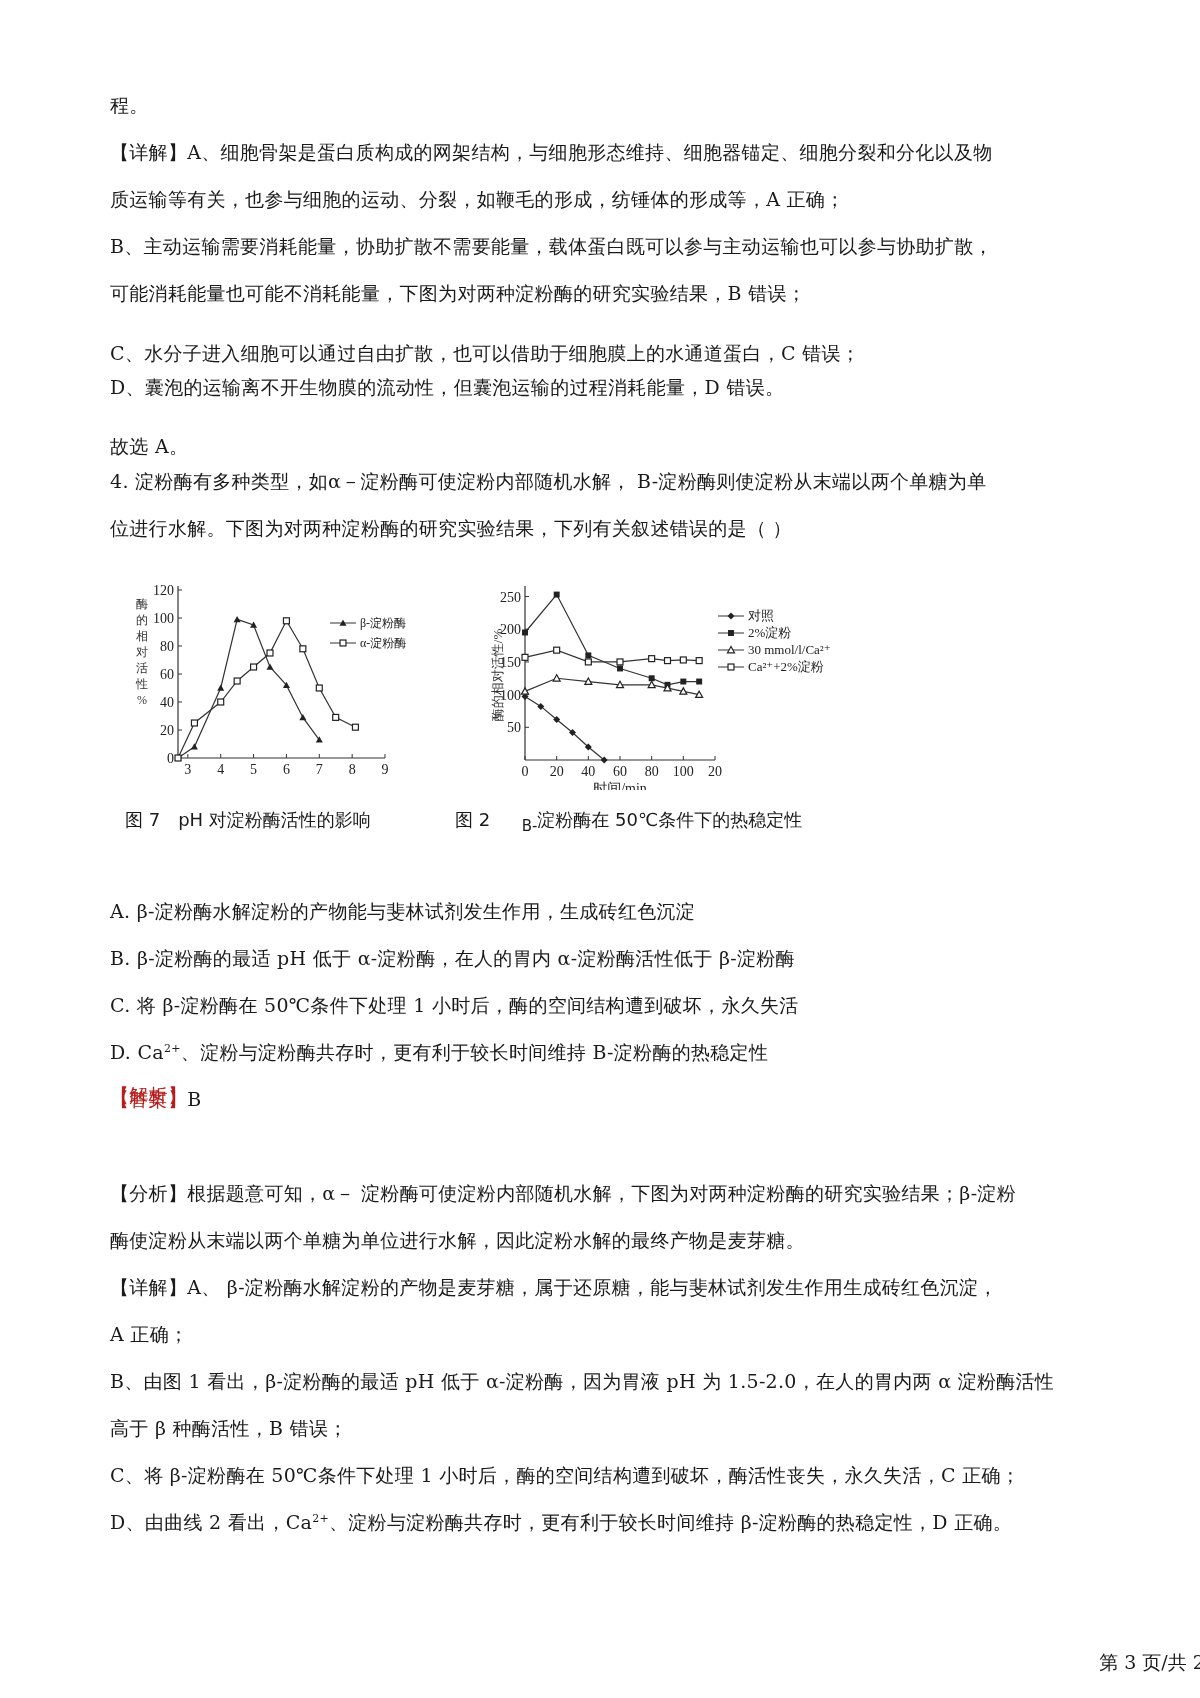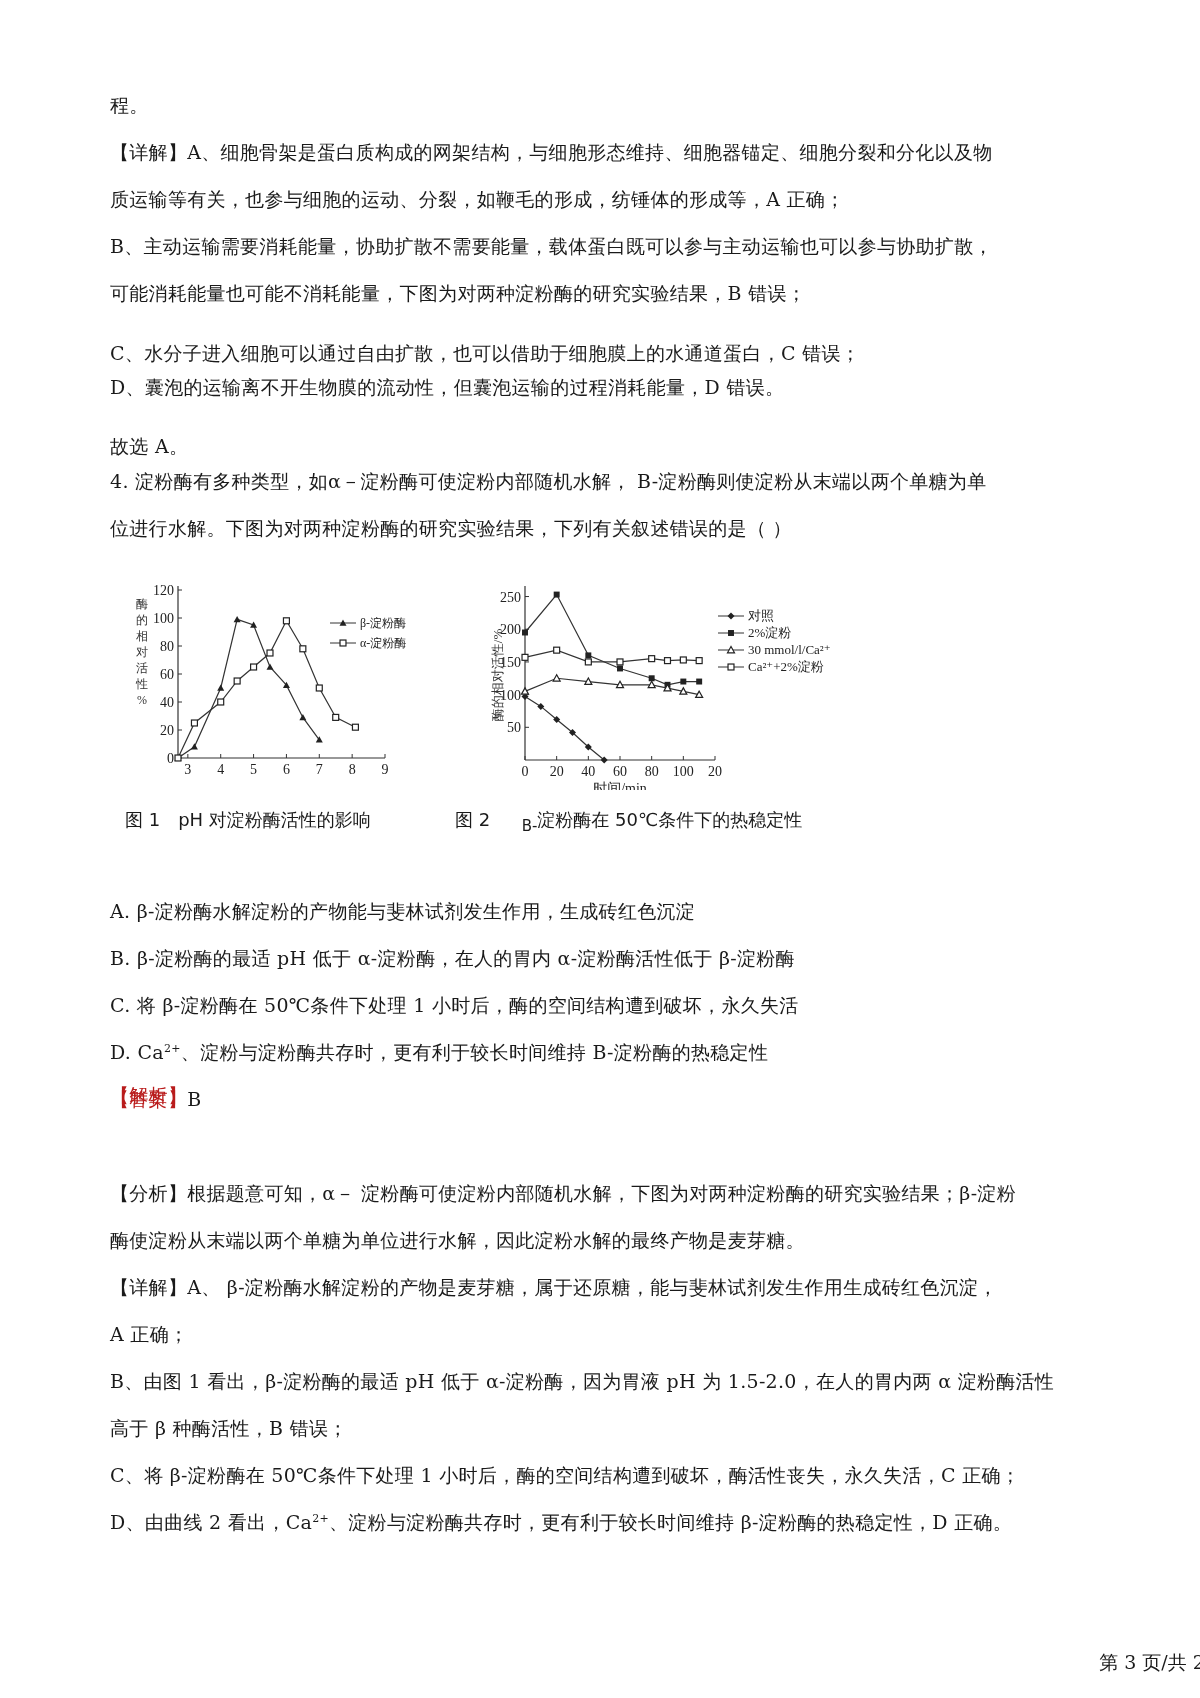--- a/index.html
+++ b/index.html
@@ -185,21 +185,21 @@
       <text x="258" y="57" font-size="13" fill="#222">2%淀粉</text>
       <line x1="228" y1="70" x2="254" y2="70" stroke="#333" stroke-width="1"></line>
       <polygon points="241,66.5 237.5,72.8 244.5,72.8" fill="#fff" stroke="#222" stroke-width="1.2"></polygon>
       <text x="258" y="74" font-size="13" fill="#222">30 mmol/l/Ca²⁺</text>
       <line x1="228" y1="87" x2="254" y2="87" stroke="#333" stroke-width="1"></line>
       <rect x="238.025" y="84.025" width="5.95" height="5.95" fill="#fff" stroke="#222" stroke-width="1.2"></rect>
       <text x="258" y="91" font-size="13" fill="#222">Ca²⁺+2%淀粉</text>
     </g>
 </svg>
 
-<div class="caption" style="left:125px;top:808px">图 1　pH 对淀粉酶活性的影响</div>
+<div class="caption" style="left:125px;top:808px">图 7　pH 对淀粉酶活性的影响</div>
 <div class="caption" style="left:455px;top:808px">
   <span>图 2</span>
   <span style="display:inline-block;width:20px"></span>
   <sub>B-</sub><span>淀粉酶在 50℃条件下的热稳定性</span>
 </div>
 
 <div class="line" style="top:898px">A. β-淀粉酶水解淀粉的产物能与斐林试剂发生作用，生成砖红色沉淀</div>
 <div class="line" style="top:945px">B. β-淀粉酶的最适 pH 低于 α-淀粉酶，在人的胃内 α-淀粉酶活性低于 β-淀粉酶</div>
 <div class="line" style="top:992px">C. 将 β-淀粉酶在 50℃条件下处理 1 小时后，酶的空间结构遭到破坏，永久失活</div>
 <div class="line" style="top:1039px"><span>D. Ca</span><sup>2+</sup><span>、淀粉与淀粉酶共存时，更有利于较长时间维持 B-淀粉酶的热稳定性</span></div>

